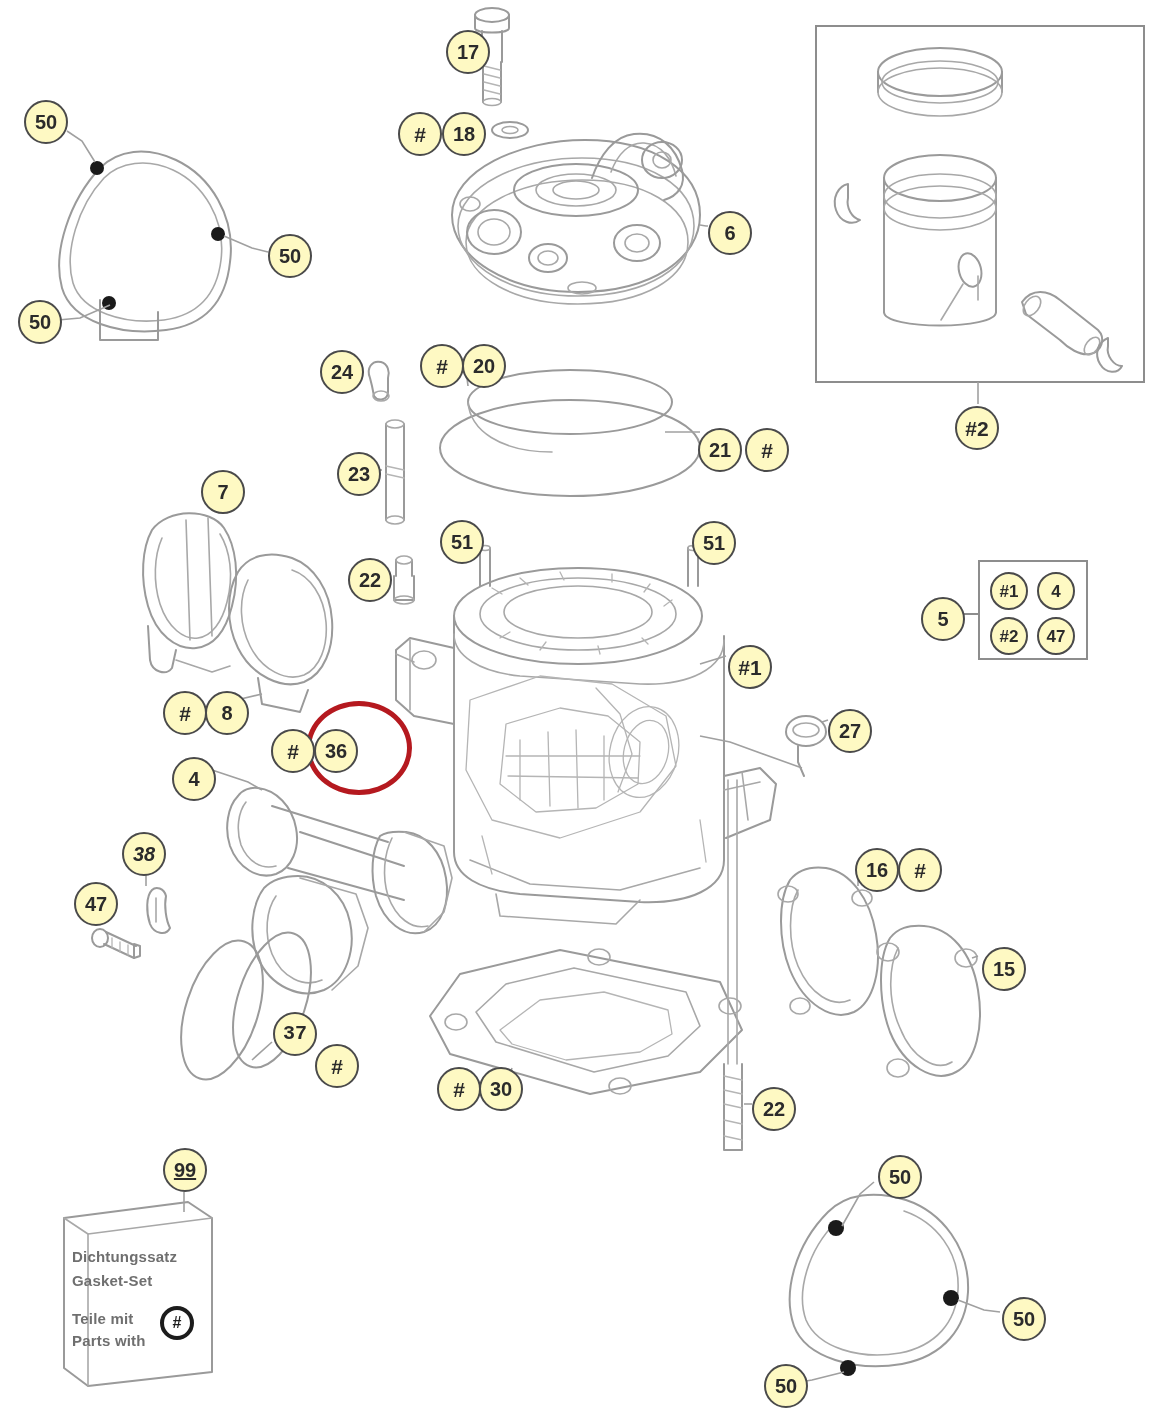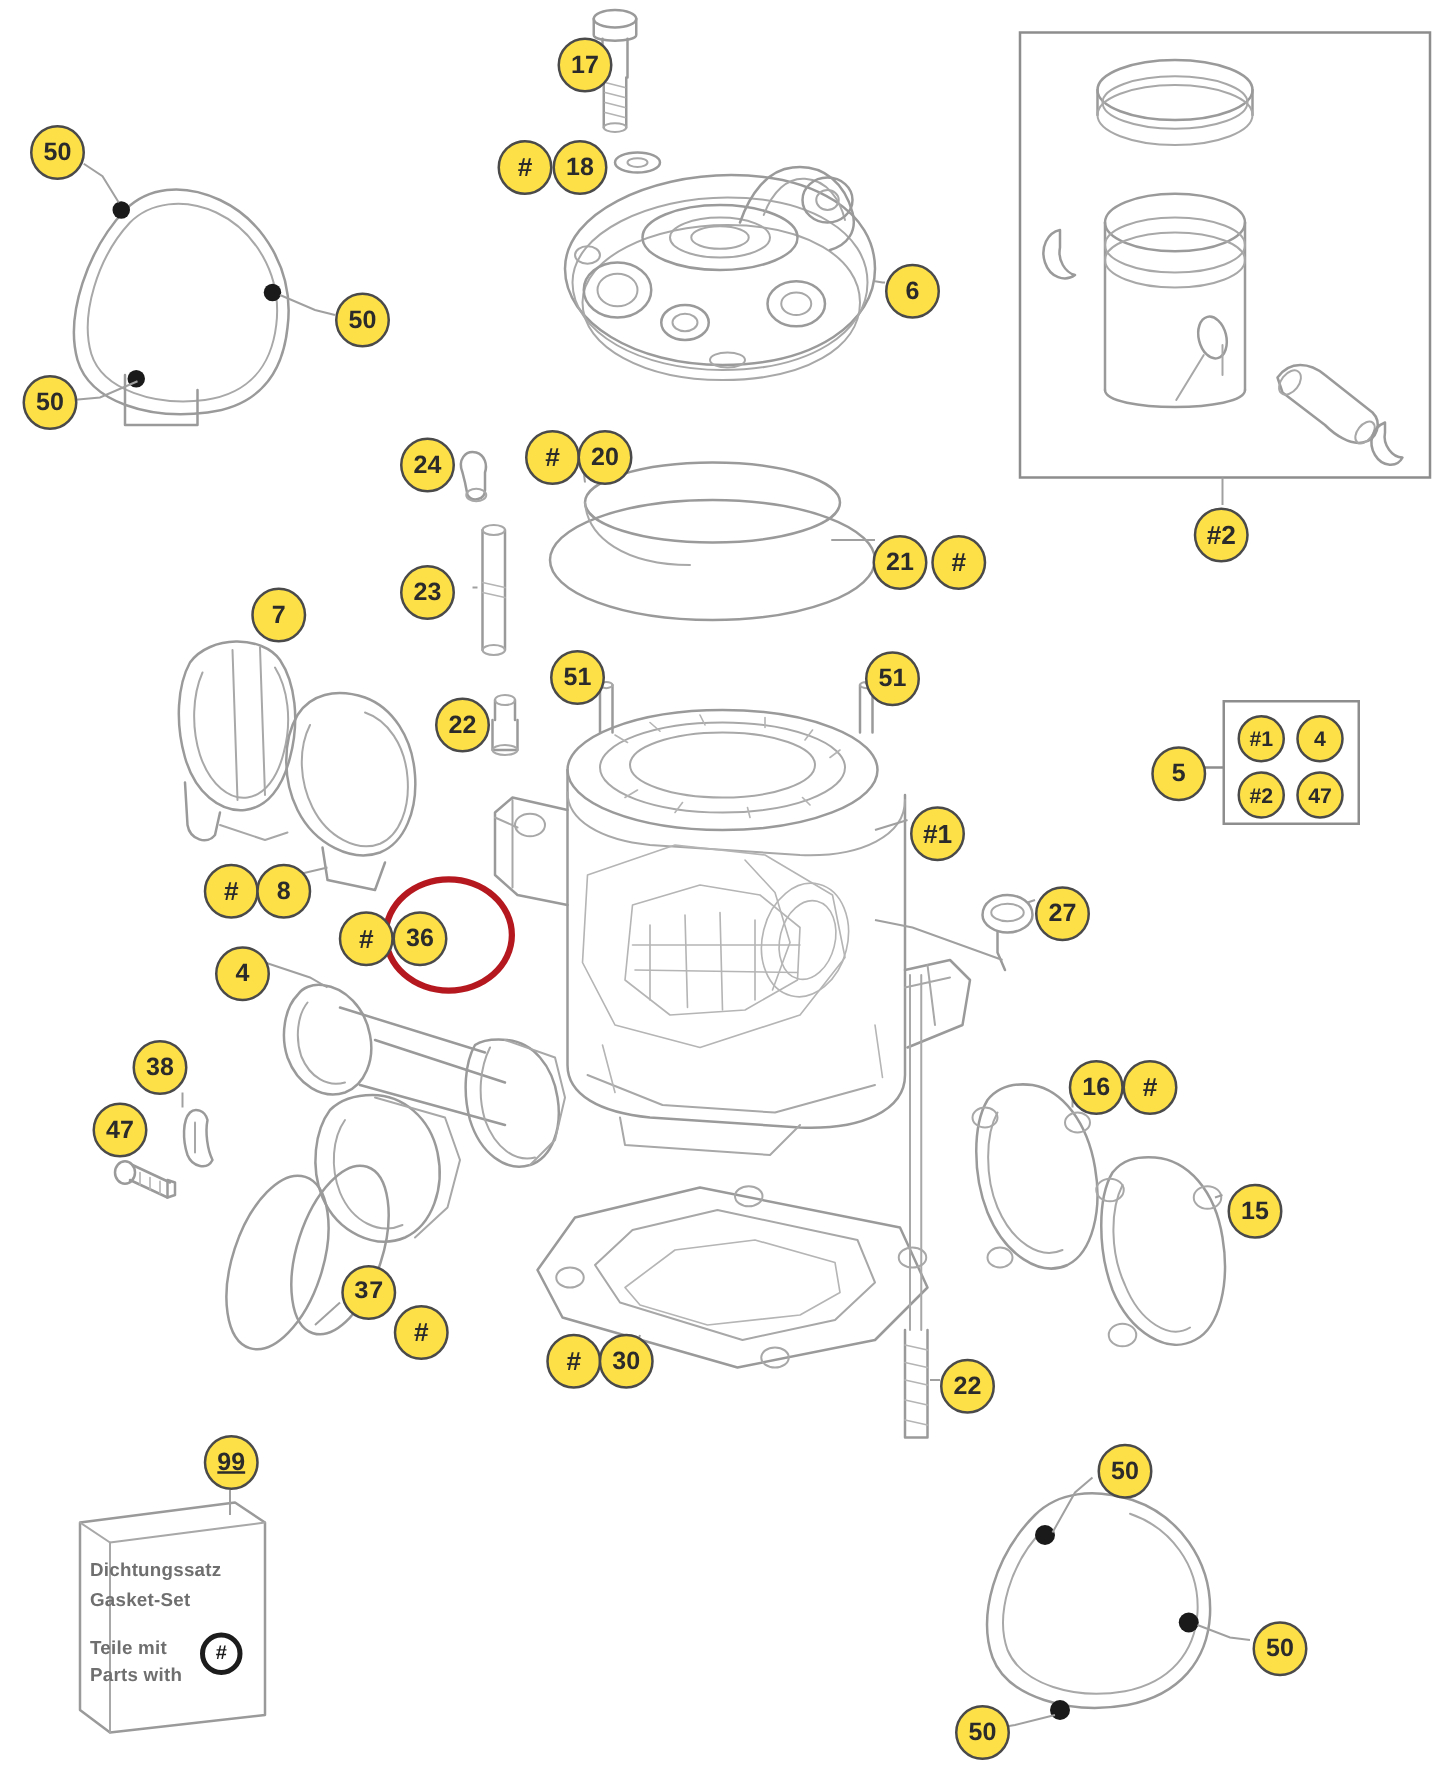--- a/index.html
+++ b/index.html
@@ -2,21 +2,21 @@
 <html><head>
 <meta charset="utf-8">
 <style>
   html,body{margin:0;padding:0;background:#ffffff;}
   body{font-family:"Liberation Sans",sans-serif;}
   #sheet{position:relative;width:1160px;height:1414px;background:#fff;overflow:hidden;}
   #art{position:absolute;left:0;top:0;width:1160px;height:1414px;}
 
   
   .cal{position:absolute;border:2.5px solid #4a4a4a;border-radius:50%;
-       background:#fde047;display:flex;align-items:center;justify-content:center;
+       background:#fef9c3;display:flex;align-items:center;justify-content:center;
        color:#2b2b2b;font-weight:bold;line-height:1;box-sizing:border-box;
        font-family:"Liberation Sans",sans-serif;}
   .cal.m{width:44px;height:44px;font-size:20px;}
   .cal.hash{font-size:21px;}
   .cal.small2{width:38px;height:38px;font-size:17px;}
 
   
   .groupbox{position:absolute;border:2px solid #8d8d8d;background:#fff;box-sizing:border-box;}
 
   
@@ -367,40 +367,40 @@
       <div class="cal m" style="left: 268px; top: 234px;">50</div>
       <div class="cal m" style="left: 18px; top: 300px;">50</div>
       <div class="cal m" style="left: 446px; top: 30px;">17</div>
       <div class="cal m hash" style="left: 398px; top: 112px;">#</div>
       <div class="cal m" style="left: 442px; top: 112px;">18</div>
       <div class="cal m" style="left: 708px; top: 211px;">6</div>
       <div class="cal m hash" style="left: 955px; top: 406px;">#2</div>
       <div class="cal m" style="left: 320px; top: 350px;">24</div>
       <div class="cal m hash" style="left: 420px; top: 344px;">#</div>
       <div class="cal m" style="left: 462px; top: 344px;">20</div>
-      <div class="cal m" style="left: 320px; top: 452px;">23</div>
+      <div class="cal m" style="left: 337px; top: 452px;">23</div>
       <div class="cal m" style="left: 698px; top: 428px;">21</div>
       <div class="cal m hash" style="left: 745px; top: 428px;">#</div>
       <div class="cal m" style="left: 201px; top: 470px;">7</div>
       <div class="cal m" style="left: 348px; top: 558px;">22</div>
       <div class="cal m" style="left: 440px; top: 520px;">51</div>
       <div class="cal m" style="left: 692px; top: 521px;">51</div>
       <div class="cal m" style="left: 921px; top: 597px;">5</div>
       <div class="cal small2 hash" style="left: 990px; top: 572px;">#1</div>
       <div class="cal small2" style="left: 1037px; top: 572px;">4</div>
       <div class="cal small2 hash" style="left: 990px; top: 617px;">#2</div>
       <div class="cal small2" style="left: 1037px; top: 617px;">47</div>
       <div class="cal m hash" style="left: 163px; top: 691px;">#</div>
       <div class="cal m" style="left: 205px; top: 691px;">8</div>
       <div class="cal m hash" style="left: 728px; top: 645px;">#1</div>
       <div class="cal m hash" style="left: 271px; top: 729px;">#</div>
       <div class="cal m" style="left: 314px; top: 729px;">36</div>
       <div class="cal m" style="left: 828px; top: 709px;">27</div>
       <div class="cal m" style="left: 172px; top: 757px;">4</div>
-      <div class="cal m" style="left: 106px; top: 832px;">38</div>
+      <div class="cal m" style="left: 122px; top: 832px; font-style: italic;">38</div>
       <div class="cal m" style="left: 855px; top: 848px;">16</div>
       <div class="cal m hash" style="left: 898px; top: 848px;">#</div>
       <div class="cal m" style="left: 74px; top: 882px;">47</div>
       <div class="cal m" style="left: 982px; top: 947px;">15</div>
       <div class="cal m" style="left: 273px; top: 1012px; font-family: Liberation Mono, monospace;">37</div>
       <div class="cal m hash" style="left: 315px; top: 1044px;">#</div>
       <div class="cal m hash" style="left: 437px; top: 1067px;">#</div>
       <div class="cal m" style="left: 479px; top: 1067px;">30</div>
       <div class="cal m" style="left: 752px; top: 1087px;">22</div>
       <div class="cal m" style="left: 163px; top: 1148px; text-decoration: underline;">99</div>

